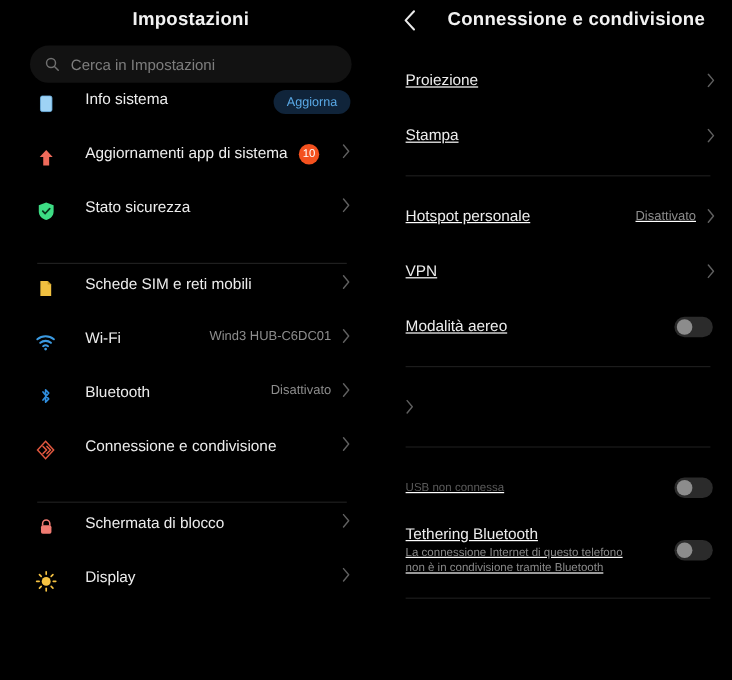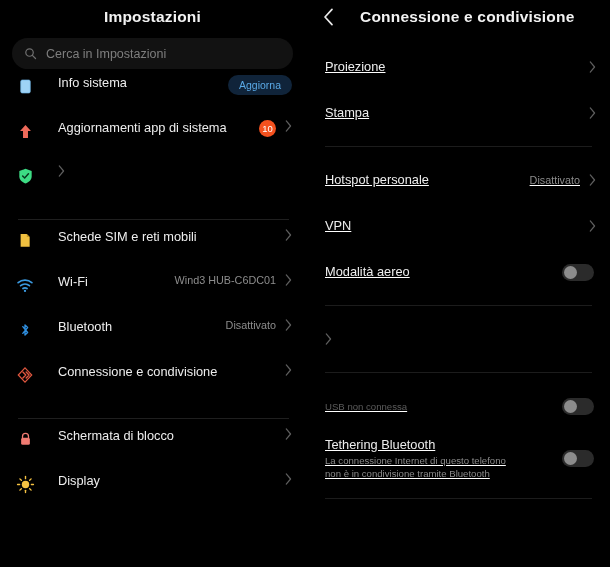--- a/index.html
+++ b/index.html
@@ -23,20 +23,21 @@
     background: #000000;
   }
 
   
   .panel {
     position: relative;
     width: 305px;
     height: 567px;
     background: #000000;
     overflow: hidden;
+    padding-left: 13px;
   }
   .panel-left  { border-right: 0; }
 
   
   .left-header {
     height: 34px;
     display: flex;
     align-items: center;
     justify-content: center;
   }
@@ -134,21 +135,21 @@
   .count-badge {
     width: 17px;
     height: 17px;
     border-radius: 50%;
     background: #f4511e;
     color: #ffffff;
     font-size: 9.5px;
     display: flex;
     align-items: center;
     justify-content: center;
-    margin-right: 9px;
+    margin-right: 19px;
     flex: 0 0 auto;
   }
 
   
   .right-header {
     height: 34px;
     display: flex;
     align-items: center;
     padding-left: 18px;
   }
@@ -279,20 +280,21 @@
           </span>
         </div>
 
         <div class="row">
           <span class="row-icon">
             <svg viewBox="0 0 22 22" width="17" height="18">
               <path d="M11 1.6 L19 4.6 L19 11.4 C19 16 15.6 19.3 11 20.6 C6.4 19.3 3 16 3 11.4 L3 4.6 Z" fill="#3ddc84"></path>
               <path d="M7.3 10.9 L9.9 13.5 L14.8 8.2" fill="none" stroke="#08361d" stroke-width="1.9" stroke-linecap="round" stroke-linejoin="round"></path>
             </svg>
           </span>
+          <span class="row-label">Stato sicurezza</span>
           <span class="chev">
             <svg viewBox="0 0 8 14" width="7" height="12">
                 <path d="M1.4 1 L6.4 7 L1.4 13" fill="none" stroke="#9a9a9a" stroke-width="1.4" stroke-linecap="round" stroke-linejoin="round"></path>
               </svg>
           </span>
         </div>
       </div>
 
       <div class="divider"></div>
 

